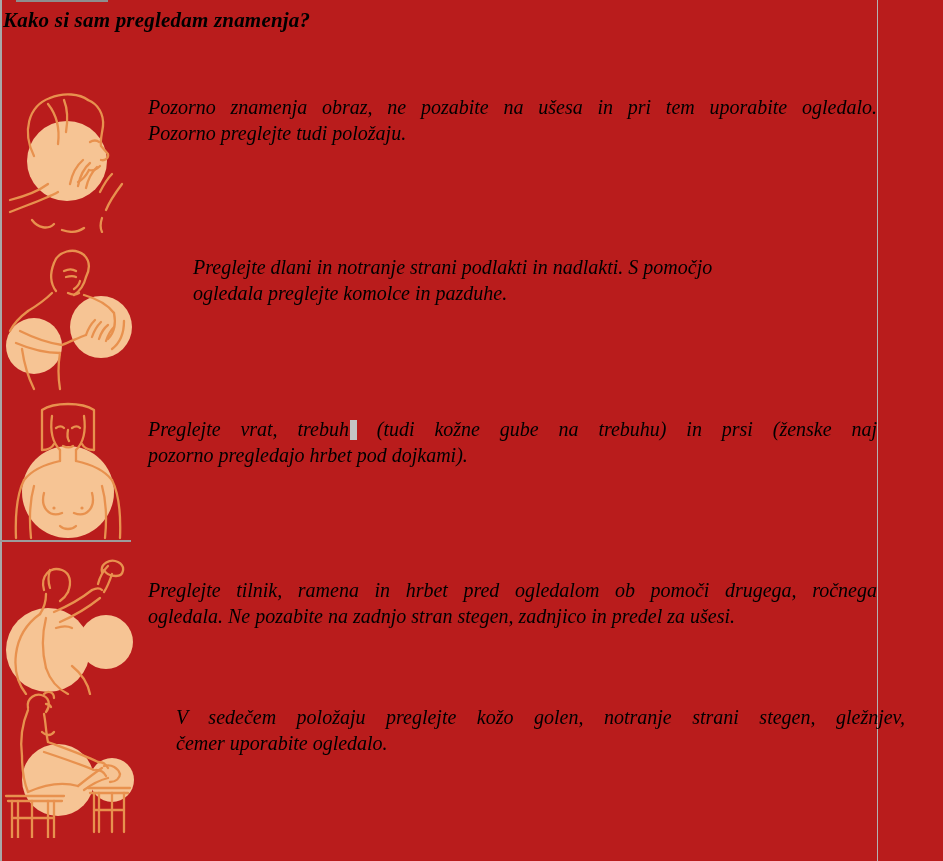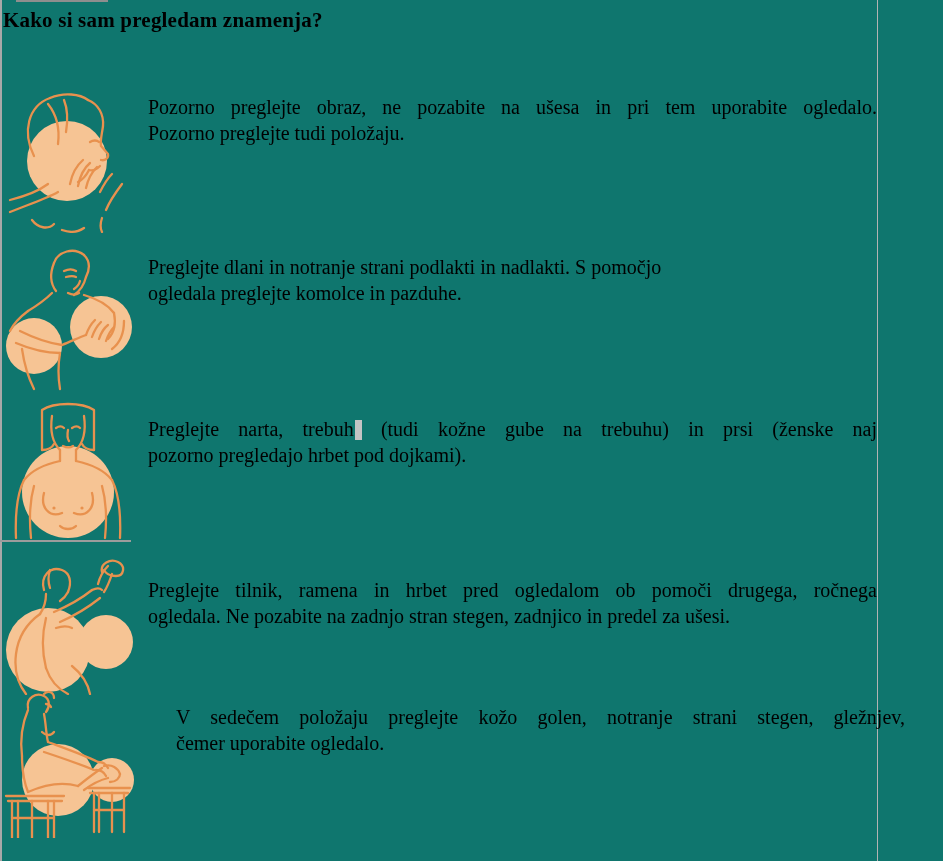--- a/index.html
+++ b/index.html
@@ -1,18 +1,18 @@
 <!DOCTYPE html>
 <html><head>
 <meta charset="utf-8">
 <style>
   html,body{margin:0;padding:0;background:#ffffff;}
   #page{
-    position:relative;width:943px;height:861px;overflow:hidden;background:#0f766e;
-    font-family:"Liberation Serif","DejaVu Serif",serif;color:#000;
+    position:relative;width:943px;height:861px;overflow:hidden;background:#b91c1c;
+    font-family:"Liberation Serif","DejaVu Serif",serif;color:#000;font-style:italic;
   }
   .vline{position:absolute;background:#a8a8a8;}
   .hline{position:absolute;background:#9c9c9c;}
   .doc-title{
     position:absolute;left:3px;top:8px;
     font-size:21px;font-weight:bold;letter-spacing:0.2px;
   }
   .row-text{
     position:absolute;left:148px;width:729px;
     font-size:20px;line-height:26px;
@@ -61,21 +61,21 @@
       <path d="M96,104 C100,96 104,90 108,86"></path>
       <path d="M118,96 C112,104 106,112 102,122"></path>
       <path d="M44,96 C36,102 22,108 6,112"></path>
       <path d="M6,124 C26,116 44,110 54,104"></path>
       <path d="M28,132 C34,140 44,142 50,136"></path>
       <path d="M58,142 C66,145 74,144 80,140"></path>
       <path d="M98,130 C96,136 96,140 98,144"></path>
     </svg>
   </div>
   <div class="row-text" style="top:94px;">
-    <span class="tline just">Pozorno preglejte obraz, ne pozabite na ušesa in pri tem uporabite ogledalo.</span>
+    <span class="tline just">Pozorno znamenja obraz, ne pozabite na ušesa in pri tem uporabite ogledalo.</span>
     <span class="tline">Pozorno preglejte tudi položaju.</span>
   </div>
 
   <div class="fig" style="left:4px;top:243px;">
     <svg width="130" height="148" viewBox="0 0 130 148">
       <circle class="hl" cx="30" cy="103" r="28"></circle>
       <circle class="hl" cx="97" cy="84" r="31"></circle>
       <path d="M50,20 C54,8 70,4 80,12"></path>
       <path d="M80,12 C86,18 86,26 82,34"></path>
       <path d="M50,20 C46,30 46,40 52,48"></path>
@@ -93,21 +93,21 @@
       <path d="M82,92 C84,86 87,81 91,77"></path>
       <path d="M88,94 C90,88 93,83 97,79"></path>
       <path d="M95,96 C97,90 100,85 104,82"></path>
       <path d="M102,98 C104,92 107,87 110,84"></path>
       <path d="M110,70 C112,80 110,90 104,96"></path>
       <path d="M120,78 C120,90 116,100 108,106"></path>
       <path d="M56,110 C54,122 54,134 56,146"></path>
       <path d="M18,106 C20,120 24,134 30,146"></path>
     </svg>
   </div>
-  <div class="row-text" style="top:254px;">
+  <div class="row-text" style="top:254px;margin-left:45px;">
     <span class="tline">Preglejte dlani in notranje strani podlakti in nadlakti. S pomočjo</span>
     <span class="tline">ogledala preglejte komolce in pazduhe.</span>
   </div>
 
   <div class="fig" style="left:4px;top:398px;">
     <svg width="128" height="142" viewBox="0 0 128 142">
       <circle class="hl" cx="64" cy="94" r="46"></circle>
       <path d="M38,52 L38,12 C50,4 78,4 90,12 L90,52"></path>
       <path d="M38,52 C44,52 48,50 50,46"></path>
       <path d="M90,52 C84,52 80,50 78,46"></path>
@@ -126,21 +126,21 @@
       <path d="M30,88 C26,102 25,120 27,140"></path>
       <path d="M98,88 C102,102 103,120 101,140"></path>
       <path d="M40,95 C36,110 46,120 58,115"></path>
       <path d="M88,95 C92,110 82,120 70,115"></path>
       <circle class="dot" cx="50" cy="110" r="1.6"></circle>
       <circle class="dot" cx="78" cy="110" r="1.6"></circle>
       <path d="M56,128 C60,132 68,132 72,128"></path>
     </svg>
   </div>
   <div class="row-text" style="top:416px;">
-    <span class="tline just"><span>Preglejte narta, trebuh</span><span class="cursor-mark"></span> <span>(tudi kožne gube na trebuhu) in prsi (ženske naj</span></span>
+    <span class="tline just"><span>Preglejte vrat, trebuh</span><span class="cursor-mark"></span> <span>(tudi kožne gube na trebuhu) in prsi (ženske naj</span></span>
     <span class="tline">pozorno pregledajo hrbet pod dojkami).</span>
   </div>
 
   <div class="fig" style="left:0;top:558px;">
     <svg width="135" height="137" viewBox="0 0 135 137">
       <circle class="hl" cx="48" cy="92" r="42"></circle>
       <circle class="hl" cx="106" cy="84" r="27"></circle>
       <path d="M44,32 C40,18 50,8 62,12 C70,15 72,24 68,34"></path>
       <path d="M50,12 C48,18 48,24 50,30"></path>
       <path d="M46,36 C46,44 44,50 40,56"></path>

